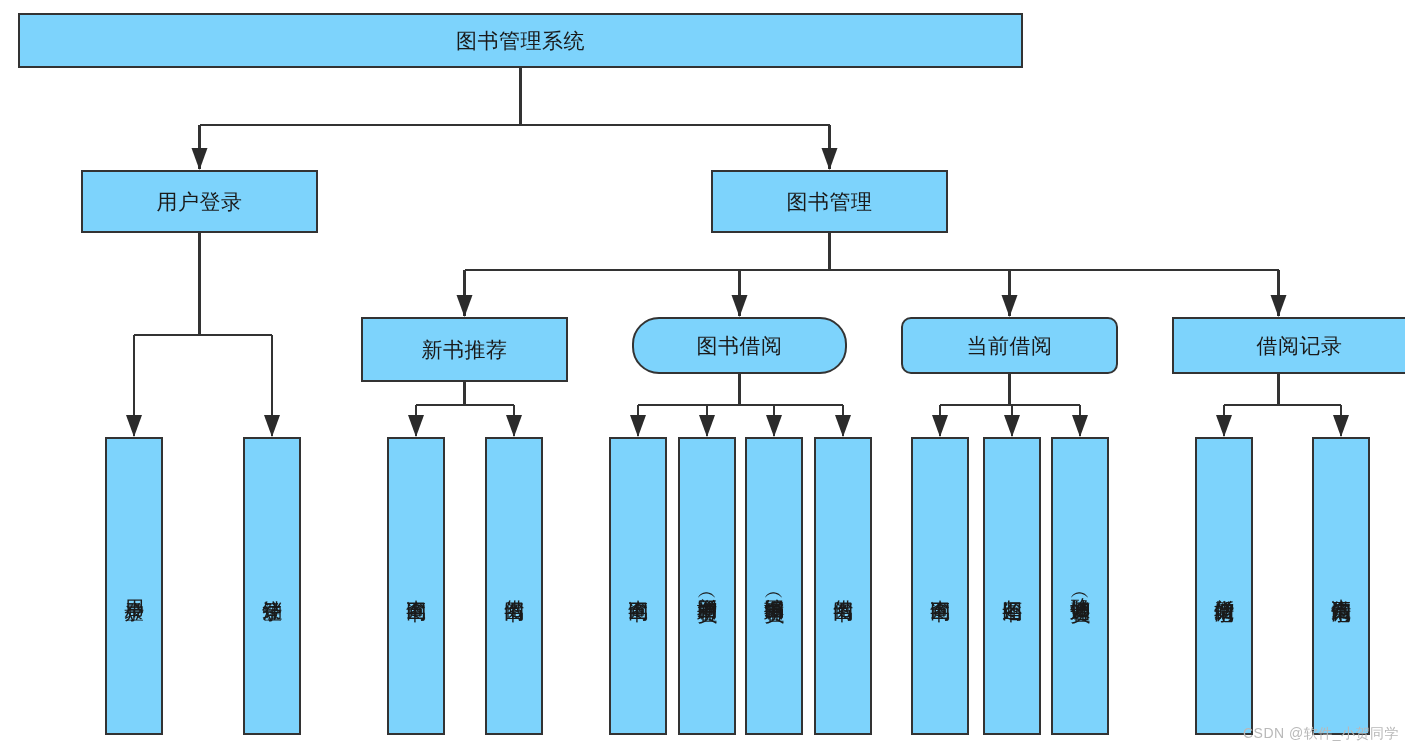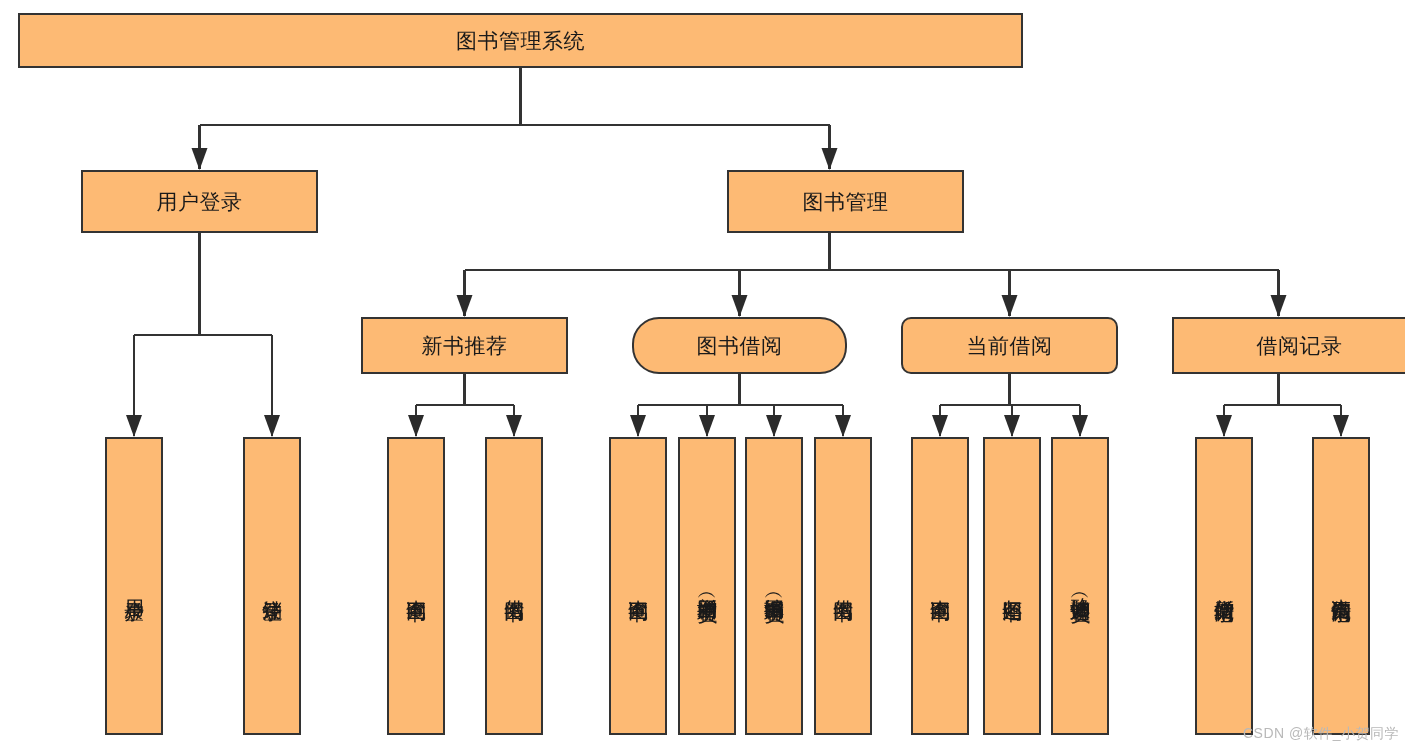--- a/index.html
+++ b/index.html
@@ -21,21 +21,21 @@
     position: absolute;
     left: 0;
     top: 0;
     width: 1405px;
     height: 747px;
     pointer-events: none;
   }
   .node {
     position: absolute;
     box-sizing: border-box;
-    background: #fdba74;
+    background: #7dd3fc;
     border: 2.5px solid #333333;
     display: flex;
     align-items: center;
     justify-content: center;
     color: #1a1a1a;
     z-index: 2;
   }
   .node.h {
     font-size: 21px;
     letter-spacing: 0.5px;
@@ -126,24 +126,24 @@
       <line x1="1341" y1="405" x2="1341" y2="436" stroke="#333333" stroke-width="2.5" shape-rendering="crispEdges"></line>
       <polygon points="1333,415 1349,415 1341,437" fill="#2b2b2b"></polygon>
     </svg>
   <div id="nodes-layer">
       <div class="node h" style="left: 18px; top: 13px; width: 1005px; height: 55px;">
         <span>图书管理系统</span>
       </div>
       <div class="node h" style="left: 81px; top: 170px; width: 237px; height: 63px;">
         <span>用户登录</span>
       </div>
-      <div class="node h" style="left: 711px; top: 170px; width: 237px; height: 63px; margin-left: 16px;">
+      <div class="node h" style="left: 711px; top: 170px; width: 237px; height: 63px;">
         <span>图书管理</span>
       </div>
-      <div class="node h" style="left: 361px; top: 317px; width: 207px; height: 57px;">
+      <div class="node h" style="left: 361px; top: 317px; width: 207px; height: 65px;">
         <span>新书推荐</span>
       </div>
       <div class="node h" style="left: 632px; top: 317px; width: 215px; height: 57px; border-radius: 27px;">
         <span>图书借阅</span>
       </div>
       <div class="node h" style="left: 901px; top: 317px; width: 217px; height: 57px; border-radius: 10px;">
         <span>当前借阅</span>
       </div>
       <div class="node h" style="left: 1172px; top: 317px; width: 255px; height: 57px;">
         <span>借阅记录</span>

